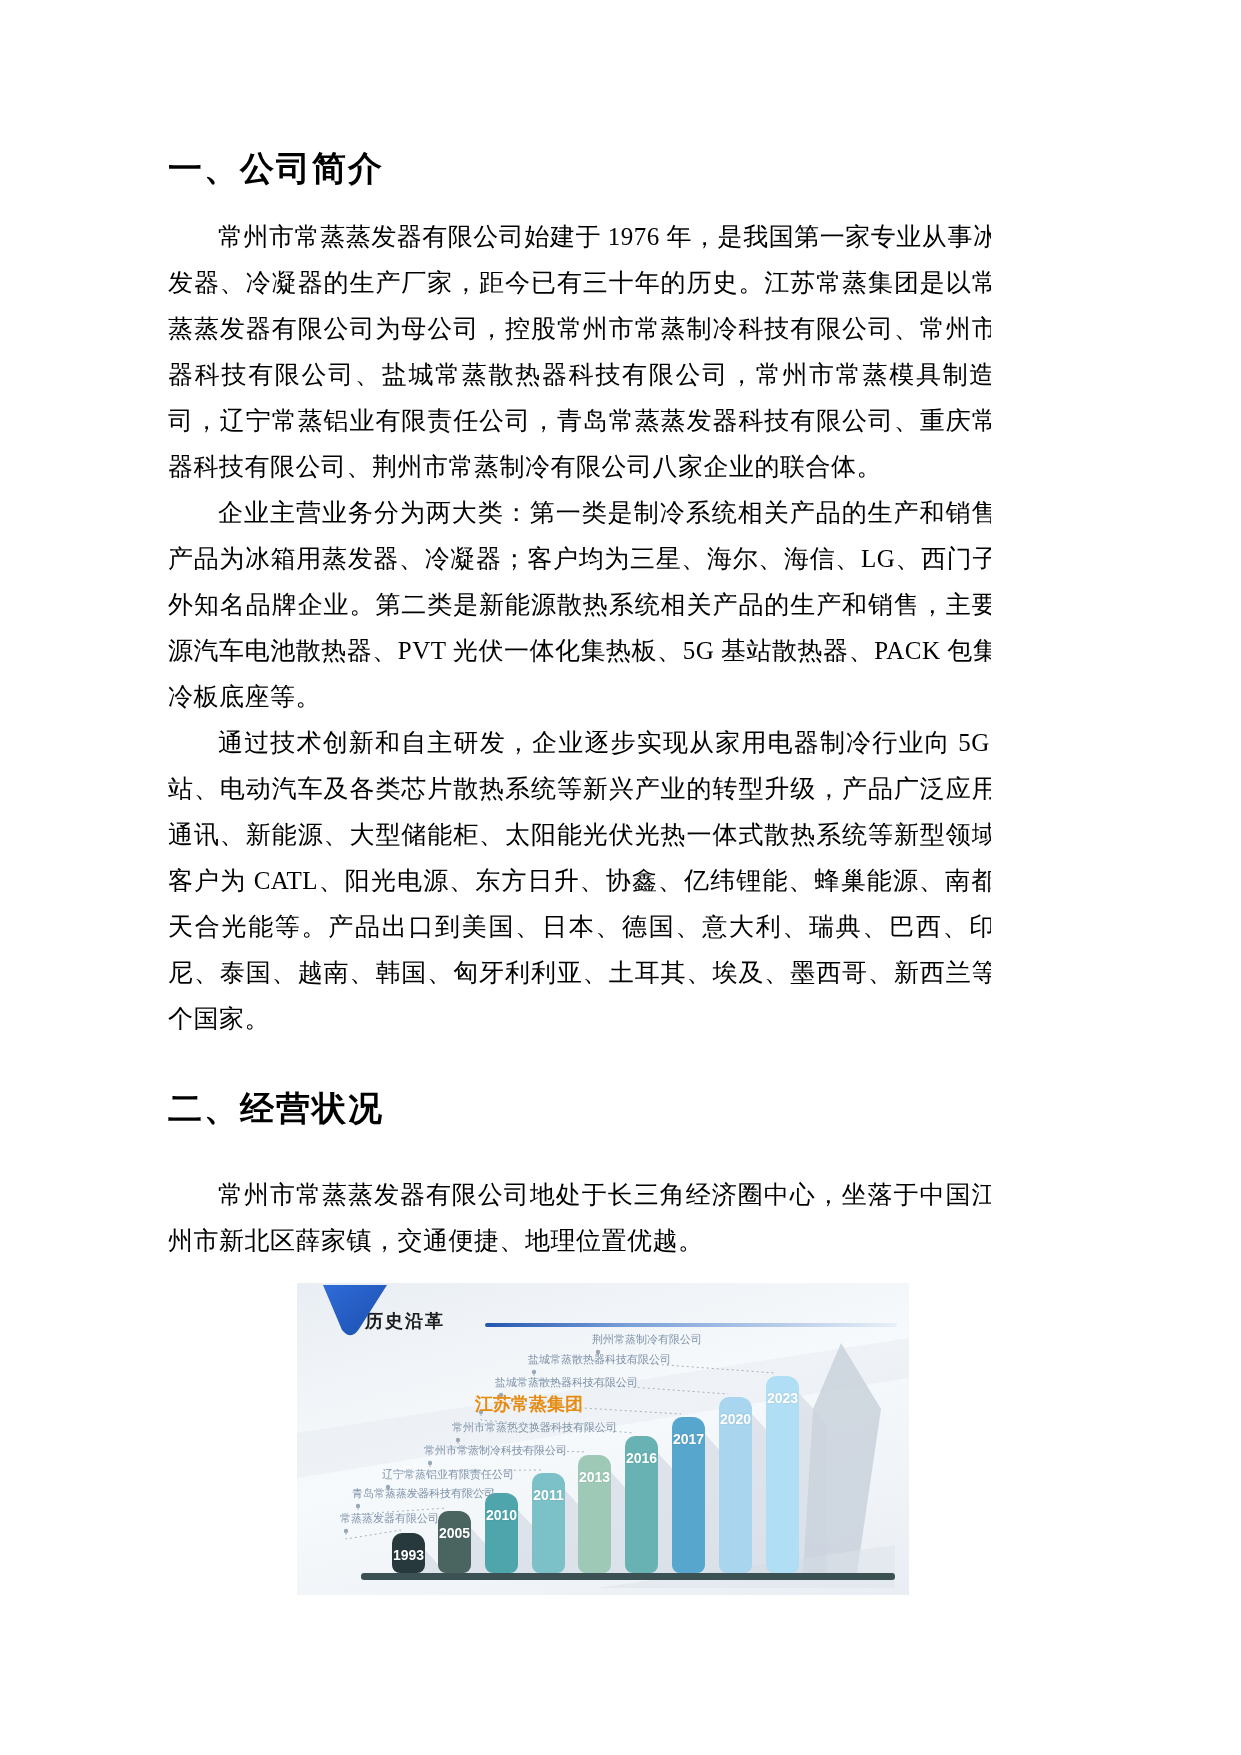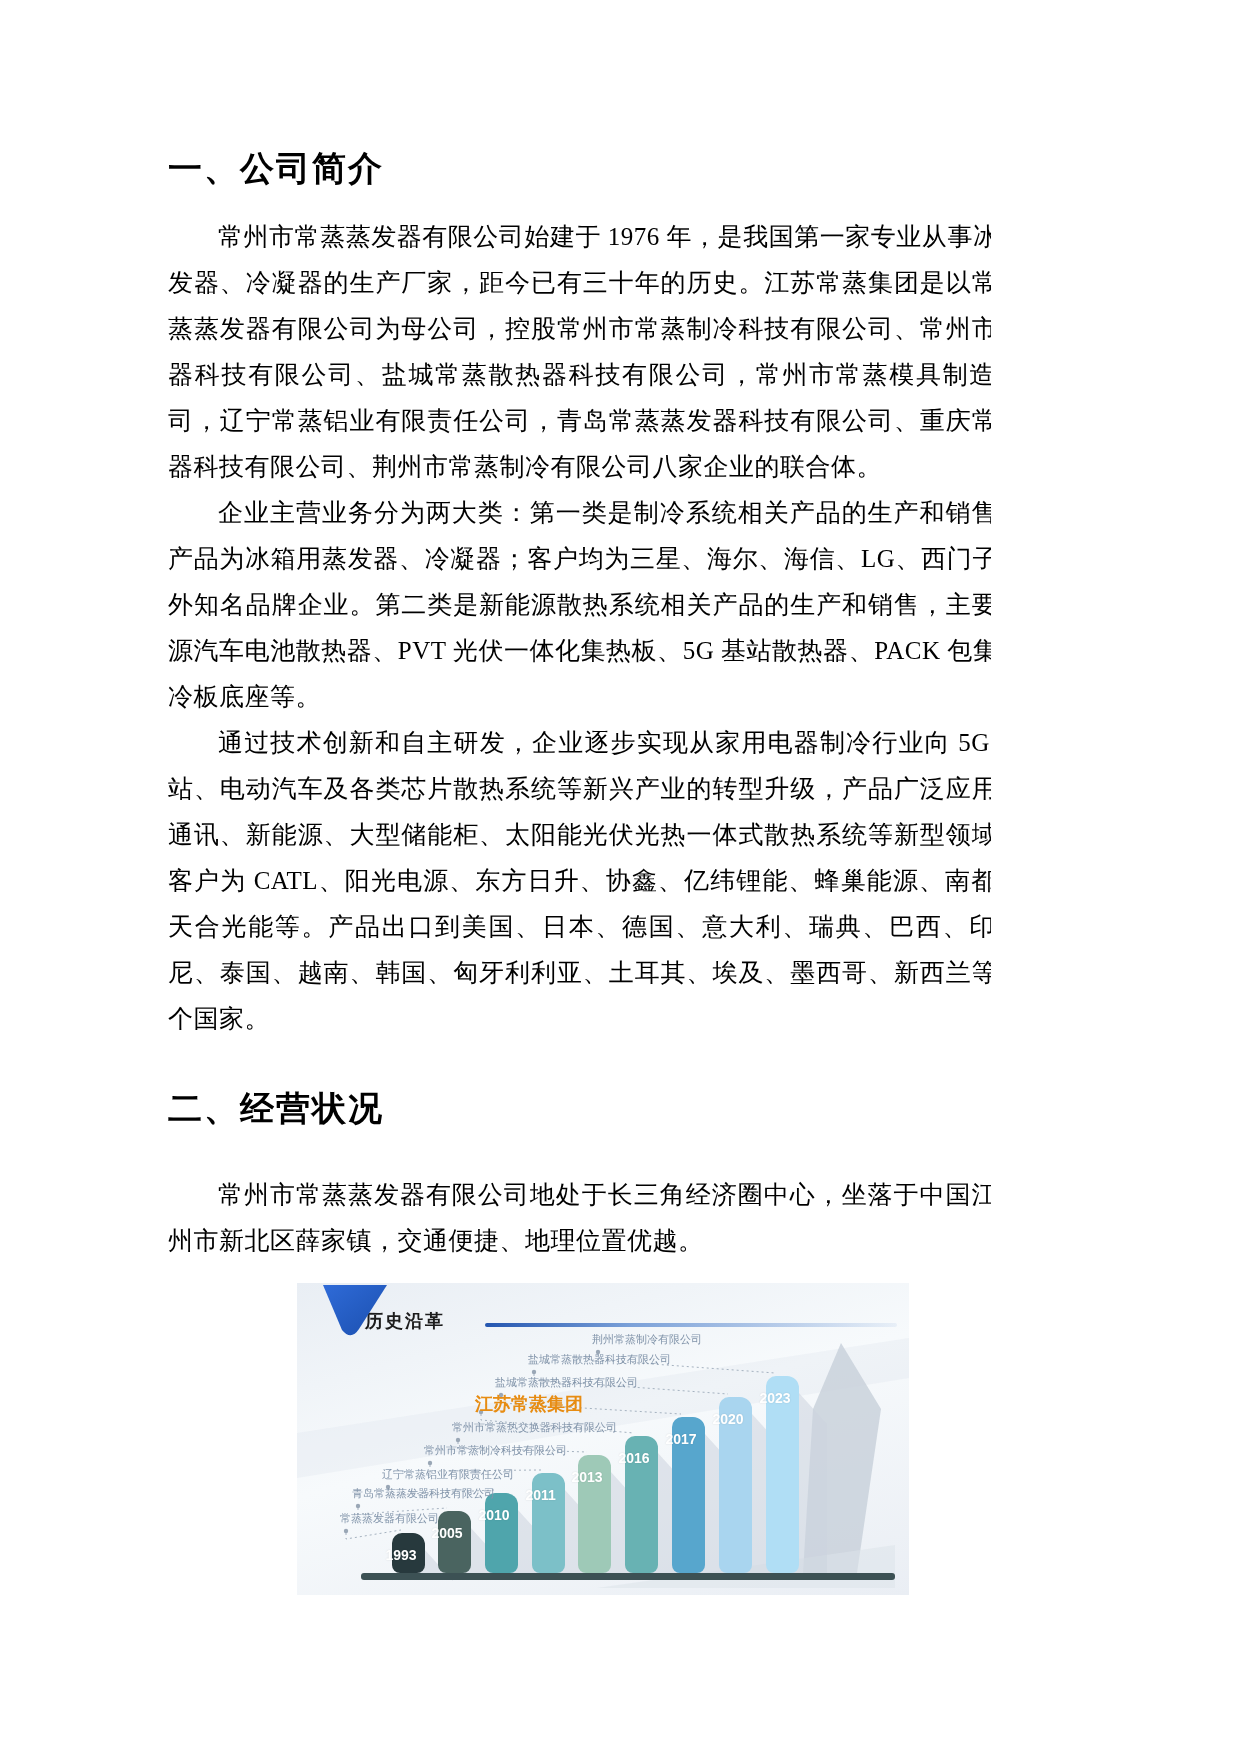--- a/index.html
+++ b/index.html
@@ -19,21 +19,21 @@
   .chart{position:absolute;left:297px;top:1283px;width:612px;height:312px;
          background:linear-gradient(165deg,#e9eef4 0%,#f7fafc 45%,#eaeef4 100%);
          font-family:"Liberation Sans", sans-serif;overflow:hidden;}
   .chart-title{position:absolute;left:68px;top:26px;font-size:18px;font-weight:bold;
                color:#1c1c1c;letter-spacing:2px;}
   .chart-rule{position:absolute;left:188px;top:40px;width:412px;height:4px;border-radius:2px;
               background:linear-gradient(90deg,#2456b0 0%, #7aa0d8 35%, rgba(190,210,235,.25) 100%);}
   .decor-svg{position:absolute;left:0;top:0;z-index:1;}
   .bar{position:absolute;z-index:2;border-radius:10px 12px 8px 8px;}
   .bar-year{position:absolute;z-index:3;color:#ffffff;font-size:14px;font-weight:bold;
-            width:46px;text-shadow:0 0 2px rgba(0,0,0,.12);}
+            width:46px;text-align:center;text-shadow:0 0 2px rgba(0,0,0,.12);}
   .co-label{position:absolute;z-index:3;font-size:11px;color:#8093a9;white-space:nowrap;}
   .co-label.hl{font-size:18px;font-weight:bold;}
   .baseline{position:absolute;z-index:4;left:64px;top:290px;width:534px;height:7px;
             background:#3c5154;border-radius:3px;}
 </style>
 </head>
 <body>
 
 <div class="page">
 

